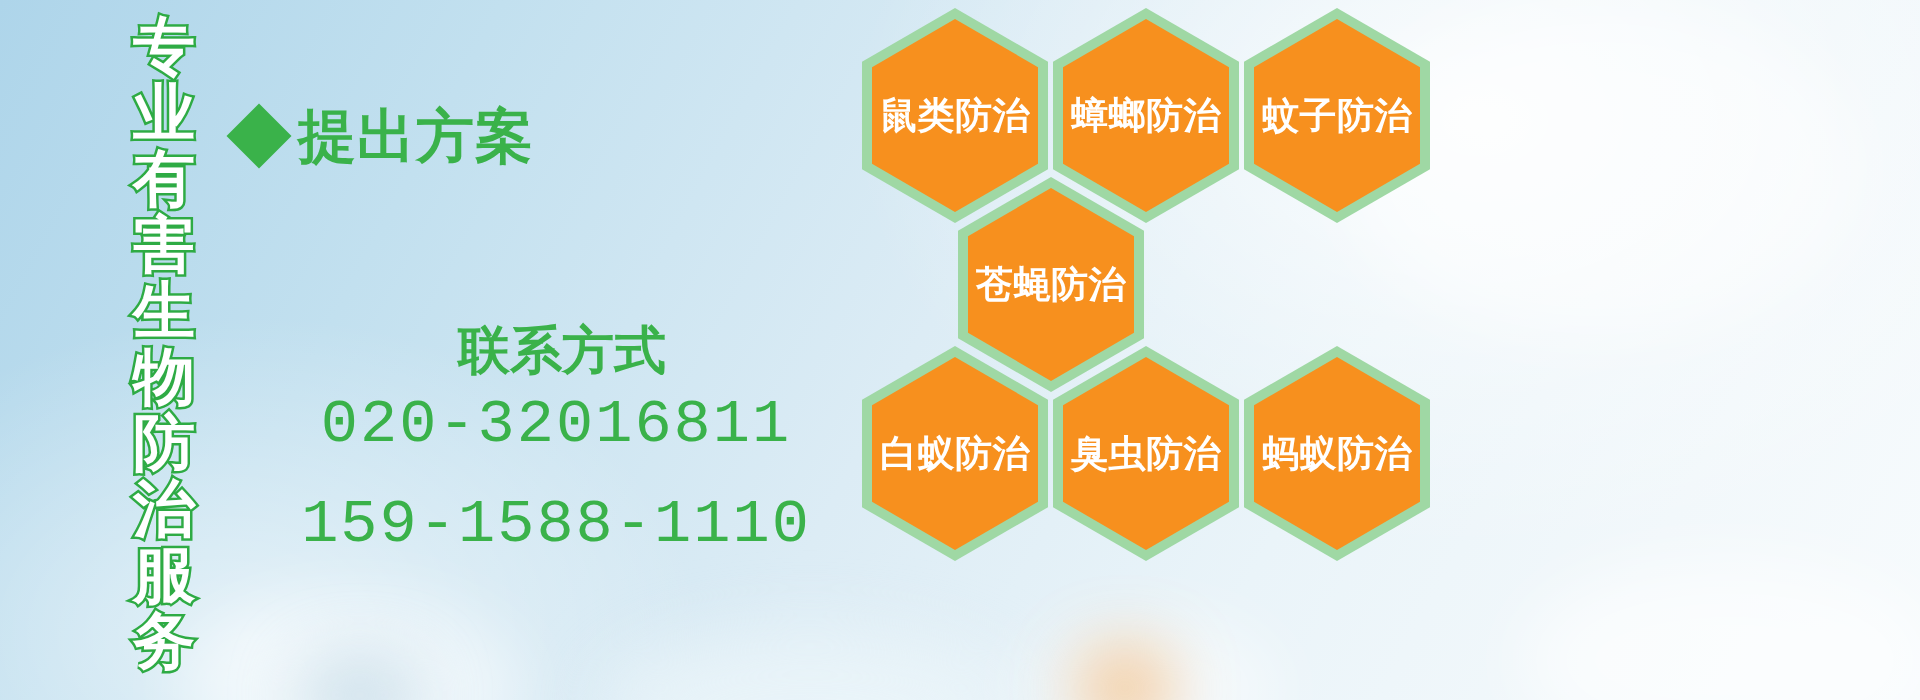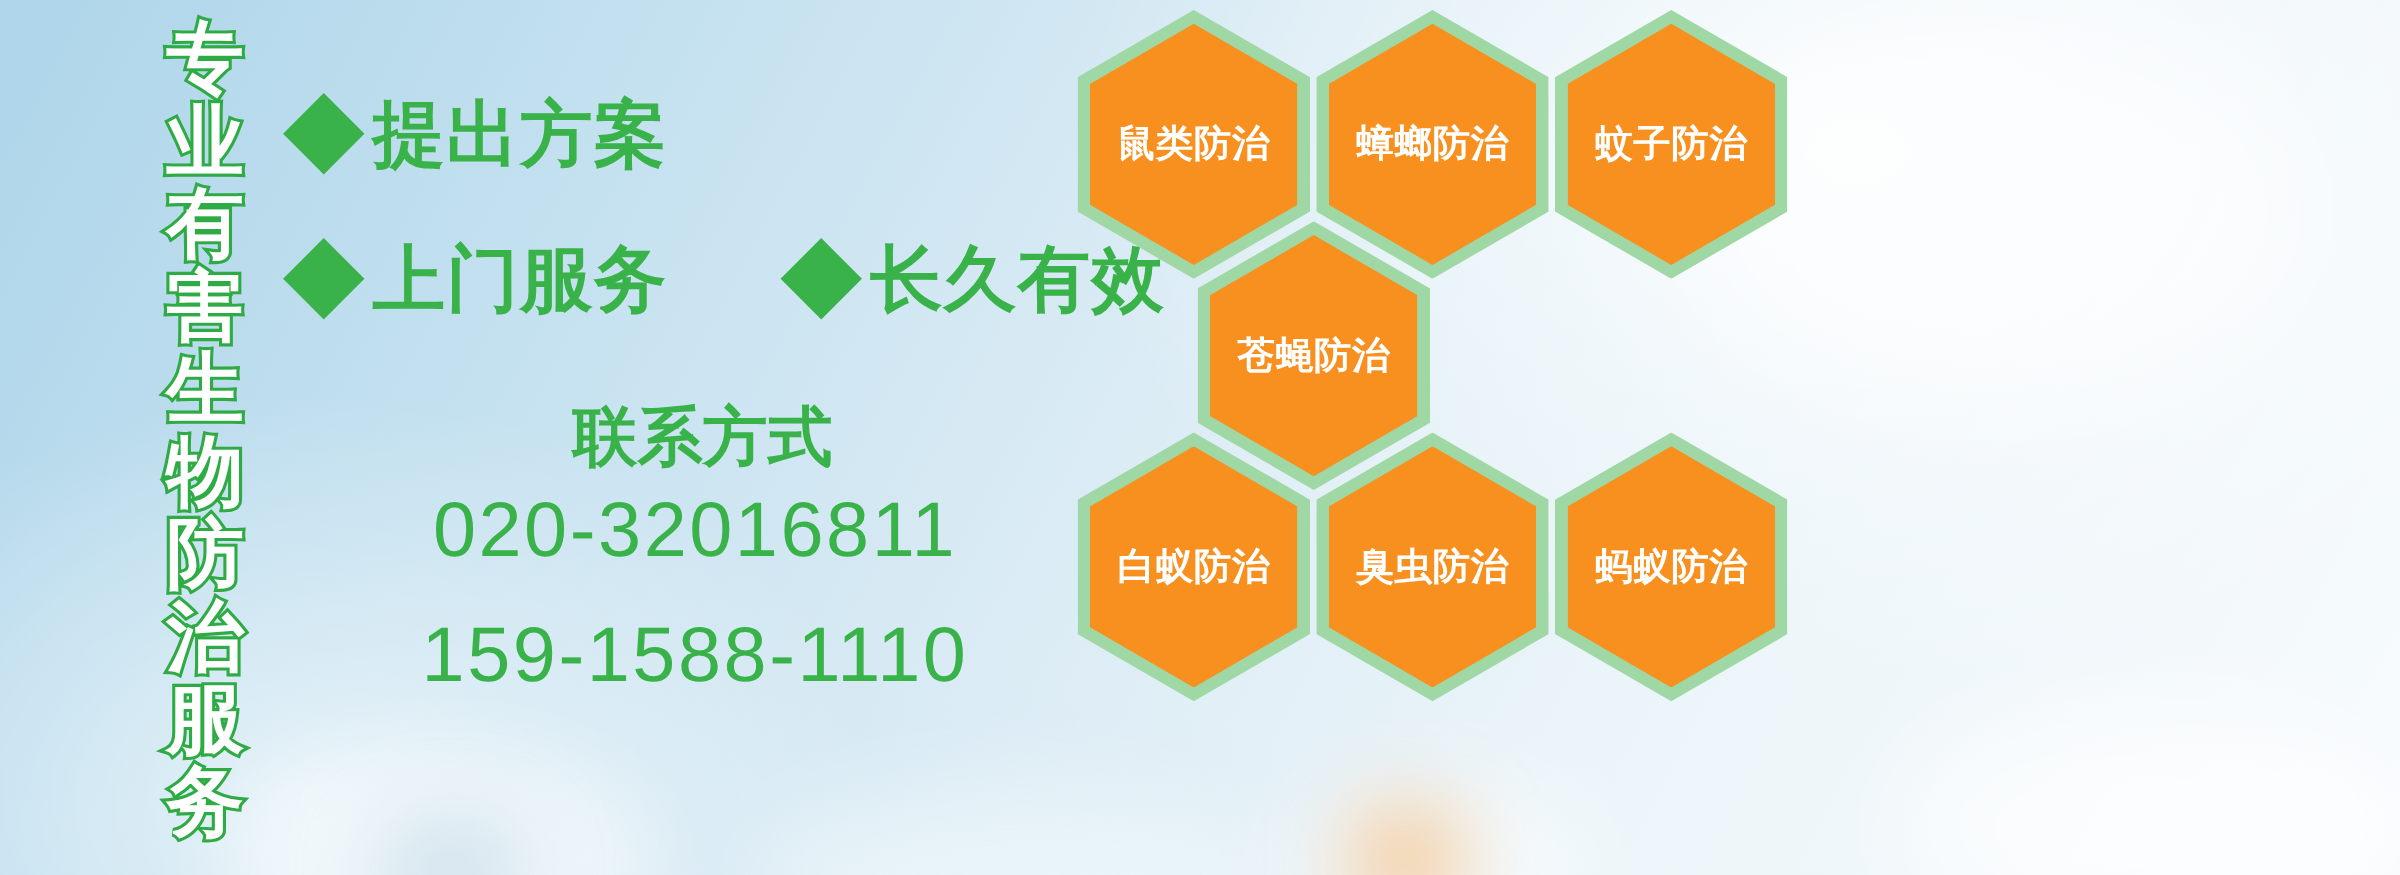--- a/index.html
+++ b/index.html
@@ -67,21 +67,21 @@
 
   
   #features {
     position: absolute;
     left: 236px;
     top: 78px;
     width: 630px;
   }
   .feature-row {
     display: flex;
-    align-items: flex-start;
+    align-items: center;
     height: 116px;
     gap: 35px;
   }
   .feature-item {
     display: flex;
     align-items: center;
   }
   .diamond {
     width: 46px;
     height: 46px;
@@ -115,21 +115,21 @@
     font-weight: bold;
     color: #3ab24a;
     margin-left: 12px;
     font-family: "DejaVu Sans", "Liberation Sans", sans-serif;
   }
   .phone {
     font-size: 62px;
     line-height: 86px;
     color: #3ab24a;
     letter-spacing: 2px;
-    font-family: Liberation Sans, sans-serif;
+    font-family: Liberation Mono, monospace;
   }
   #phone-1 { margin-top: 14px; }
 
   
   #honeycomb {
     position: absolute;
     left: 862px;
     top: 0px;
     width: 600px;
     height: 560px;
@@ -151,21 +151,21 @@
     width: 166px;
     height: 193px;
     background: #f7901e;
     -webkit-clip-path: polygon(50% 0%, 100% 25%, 100% 75%, 50% 100%, 0% 75%, 0% 25%);
     clip-path: polygon(50% 0%, 100% 25%, 100% 75%, 50% 100%, 0% 75%, 0% 25%);
   }
   .hex-label {
     position: relative;
     z-index: 2;
     color: #ffffff;
-    font-size: 30px;
+    font-size: 37px;
     line-height: 32px;
     font-weight: bold;
     letter-spacing: 0.5px;
     white-space: nowrap;
     font-family: "DejaVu Sans", "Liberation Sans", sans-serif;
   }
 </style>
 </head>
 <body>
 
@@ -193,31 +193,20 @@
   </div>
 
   <div id="features">
     <div class="feature-row">
       <div class="feature-item">
         <span class="diamond" aria-label="◆"></span>
         <span class="feature-label">提出方案</span>
       </div>
       <span class="feature-gap"></span>
     </div>
-    <div class="feature-row">
-      <div class="feature-item">
-        <span class="diamond" aria-label="◆"></span>
-        <span class="feature-label">上门服务</span>
-      </div>
-      <span class="feature-gap"></span>
-      <div class="feature-item">
-        <span class="diamond" aria-label="◆"></span>
-        <span class="feature-label">长久有效</span>
-      </div>
-    </div>
   </div>
 
   <div id="contact">
     <div id="contact-title">联系方式</div>
     <div class="phone" id="phone-0">020-32016811</div>
     <div class="phone" id="phone-1">159-1588-1110</div>
   </div>
 
   <div id="honeycomb">
 

